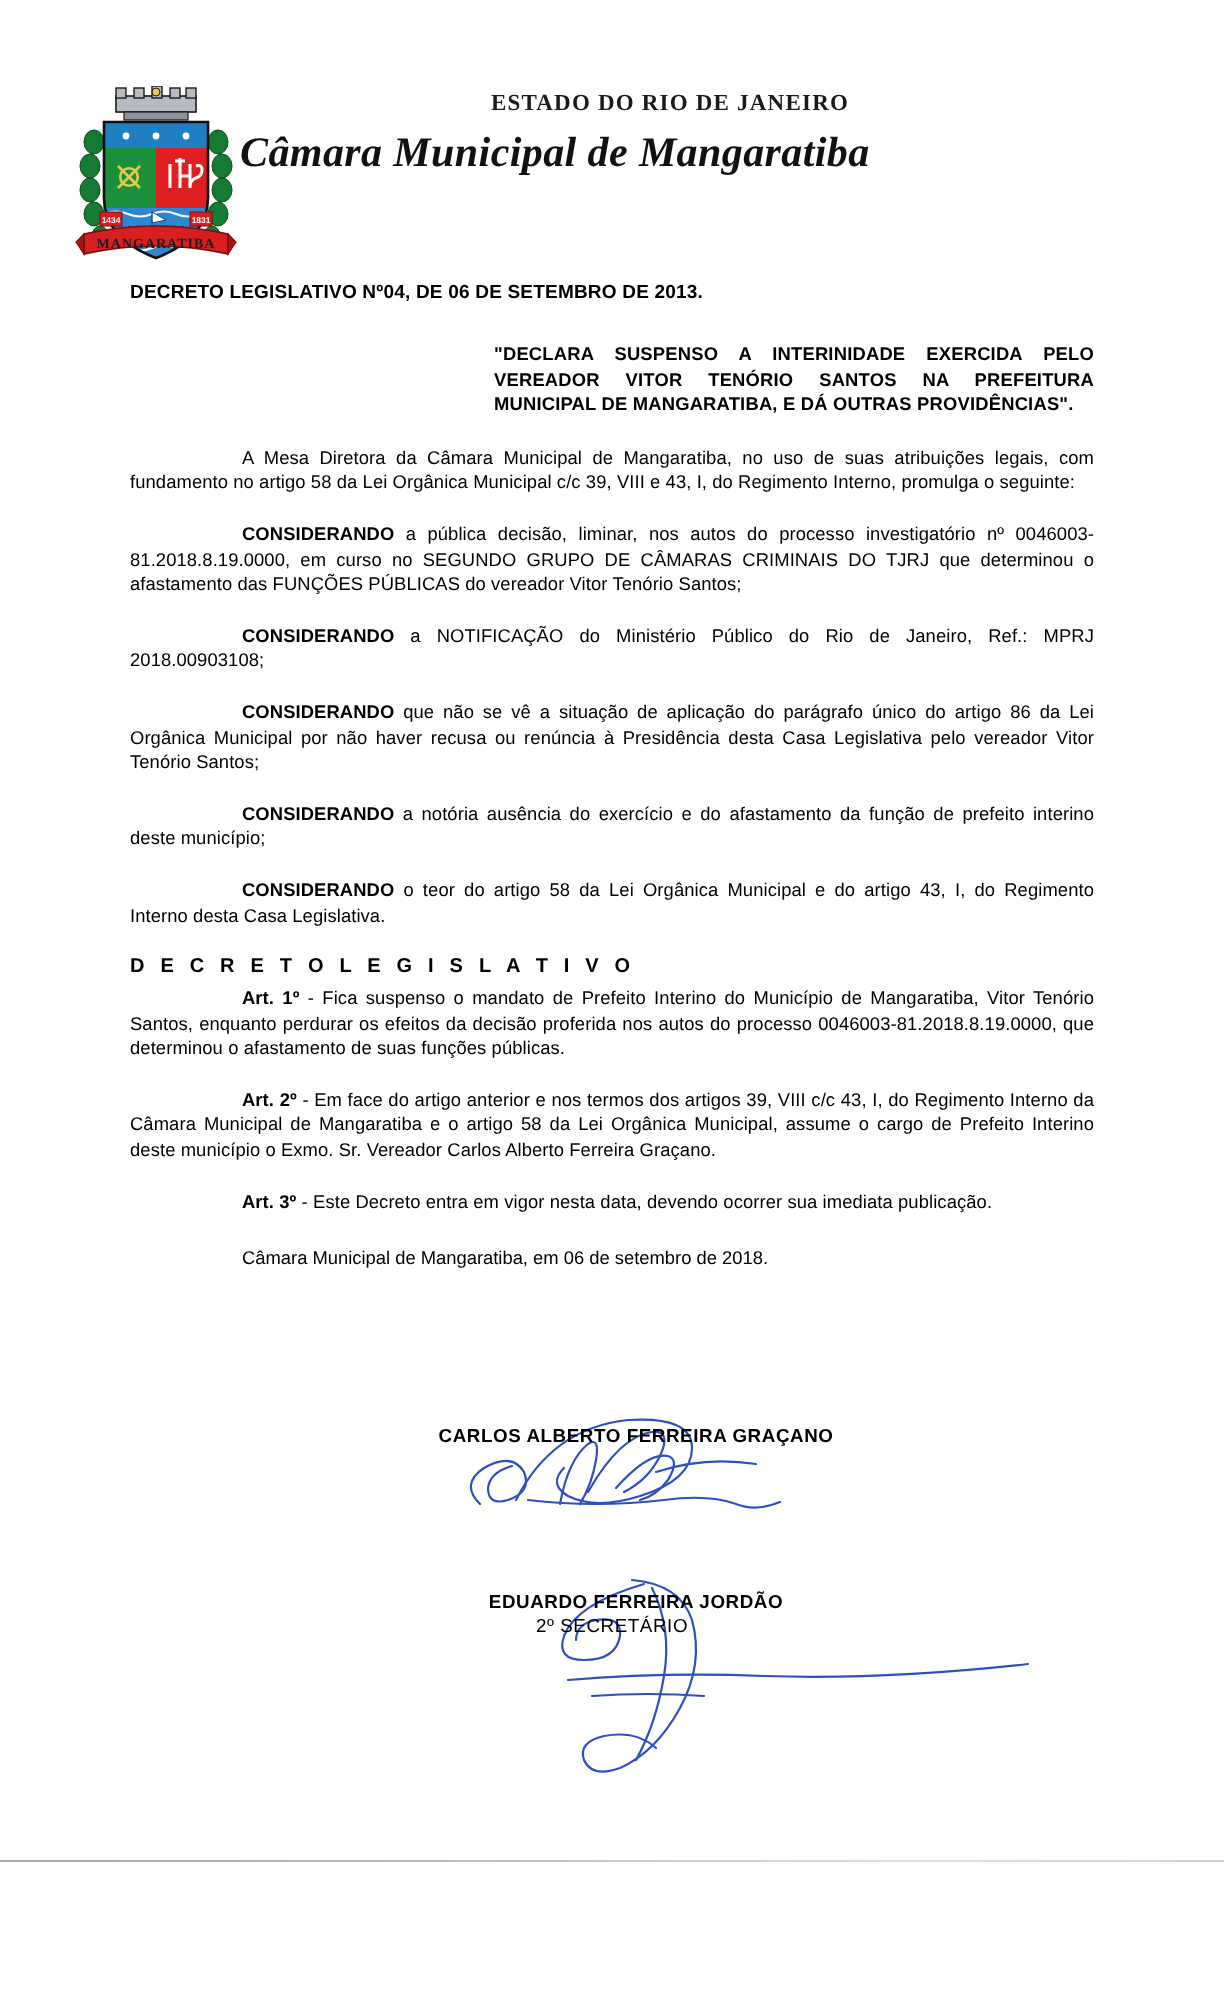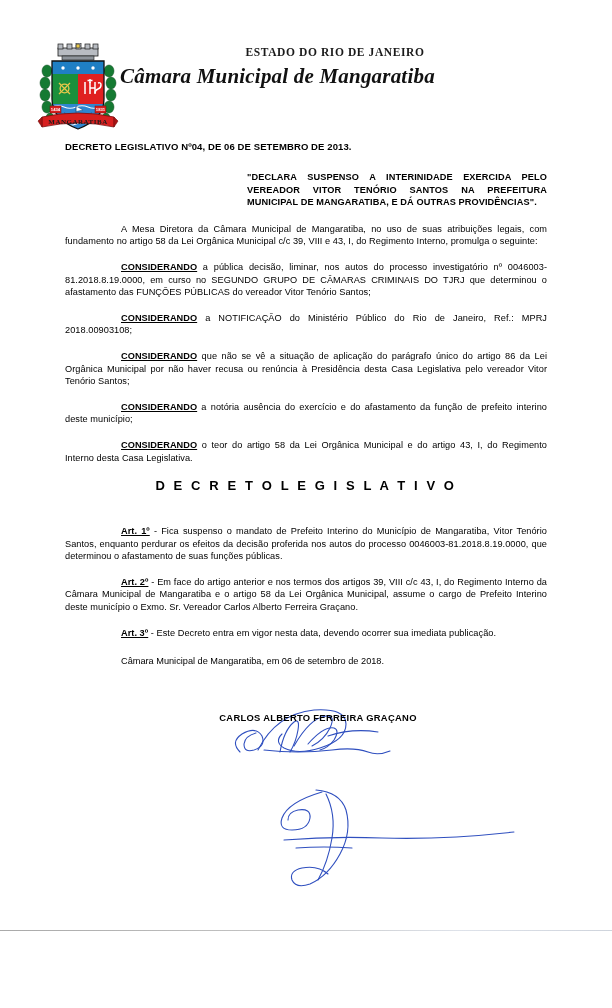--- a/index.html
+++ b/index.html
@@ -86,27 +86,26 @@
   }
   .para {
     font-size: 9.2px;
     line-height: 12.6px;
     text-align: justify;
     text-indent: 56px;
     margin: 0 0 13px 0;
     letter-spacing: 0.05px;
   }
   .para.tight { margin-bottom: 12px; }
-  .para b { font-weight: bold; text-decoration: underline; }
+  .para b { font-weight: bold; }
   .decreto-head {
-    text-align: center;
-    font-size: 13px;
+    font-size: 10px;
     font-weight: bold;
     letter-spacing: 2.6px;
-    margin: 14px 0 32px 0;
+    margin: 14px 0 4px 0;
   }
   .closing {
     font-size: 9.2px;
     line-height: 12.6px;
     text-indent: 56px;
     margin: 16px 0 0 0;
   }
 
   
   .sig-block {
@@ -302,16 +301,20 @@
       <g fill="none" stroke="#2f4fbf" stroke-width="1.1" stroke-linecap="round">
         <path d="M60 4 Q26 14 20 30 Q16 42 30 42 Q46 42 48 30 Q49 20 36 22 Q26 24 26 32"></path>
         <path d="M54 2 Q78 4 84 22 Q90 44 78 66 Q66 88 48 96 Q34 101 30 92 Q27 83 40 80 Q56 77 66 86"></path>
         <path d="M64 6 Q74 26 70 50 Q66 74 56 92"></path>
         <path d="M22 52 Q70 48 120 50 Q180 52 252 44"></path>
         <path d="M34 60 Q62 58 90 60"></path>
       </g>
     </svg>
   </div>
 
+  <div class="sig-block sig-2">
+    <div class="sig-name">EDUARDO FERREIRA JORDÃO</div>
+    <div class="sig-role">2º SECRETÁRIO</div>
+  </div>
 
   <div class="footer-rule"></div>
 
 </div>
 
 </body></html>

